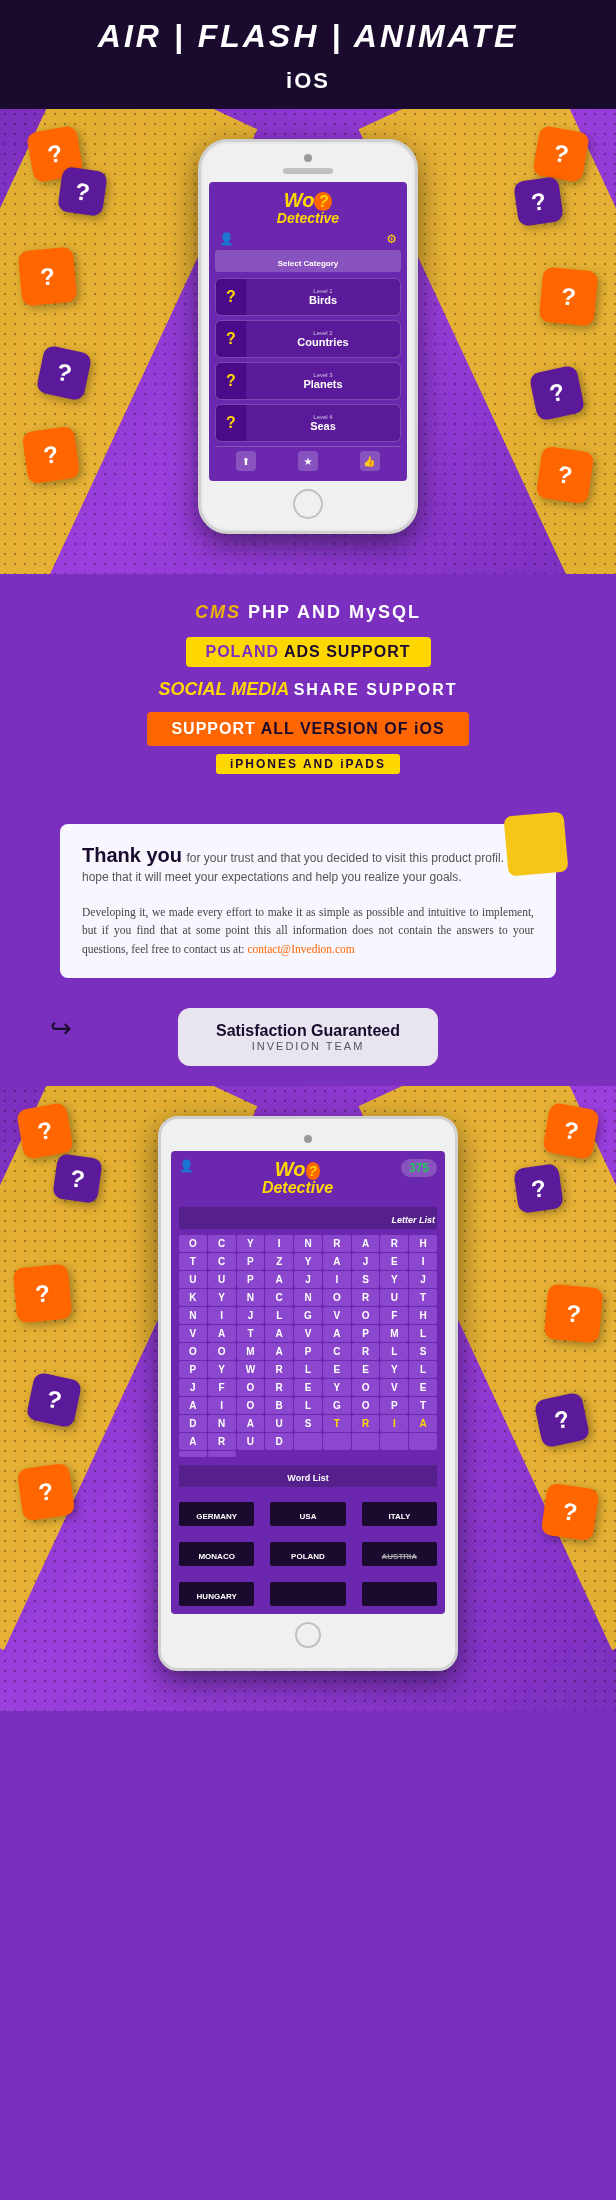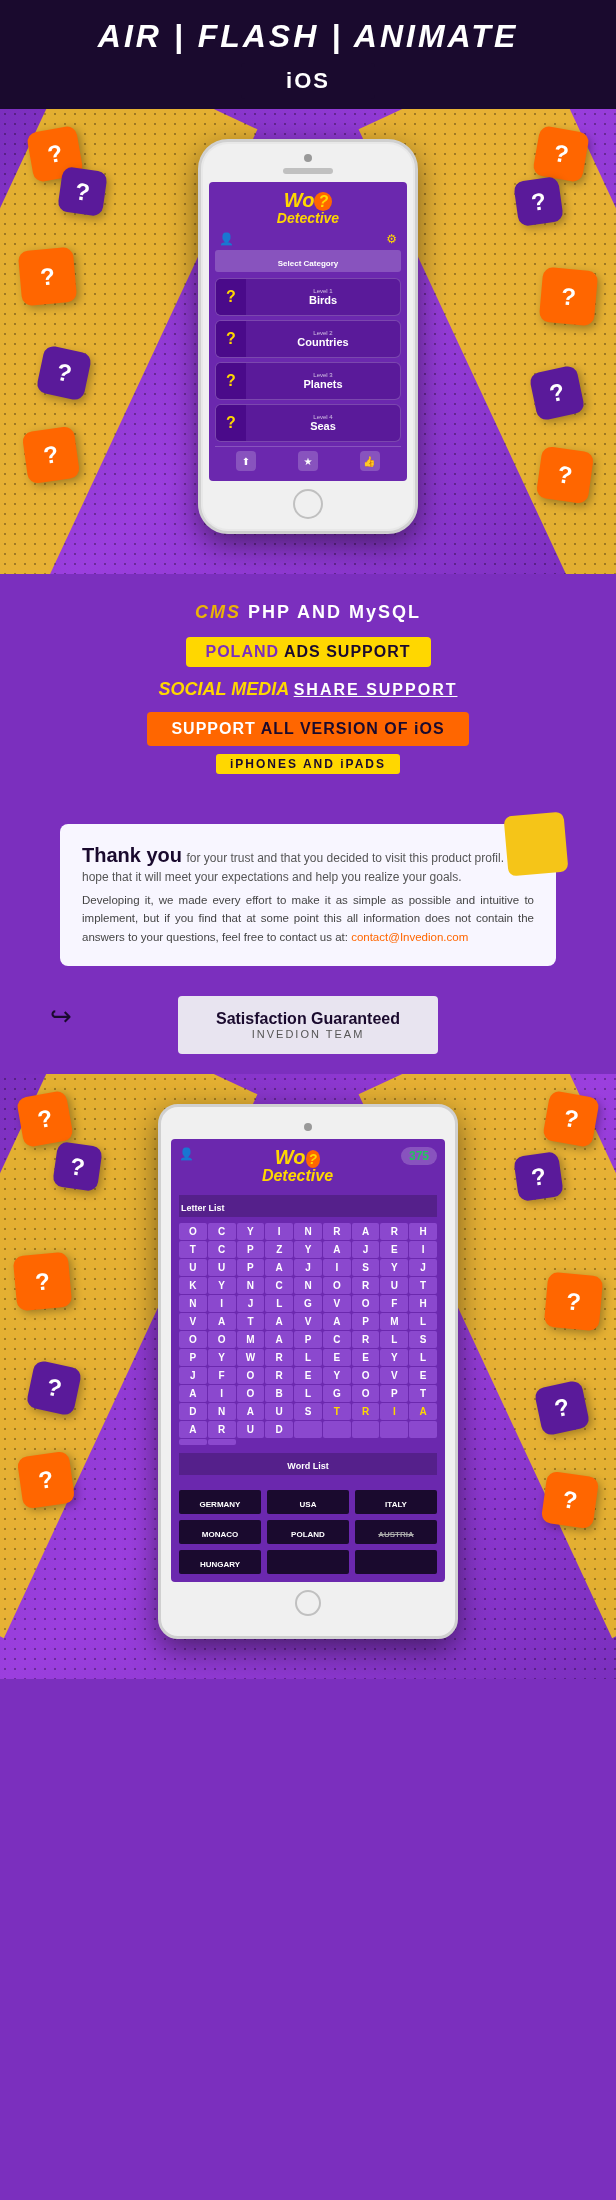--- a/index.html
+++ b/index.html
@@ -285,22 +285,23 @@
     }
     .info-text-small {
       font-size: 12px;
       color: #555;
       display: inline;
     }
     .info-paragraph {
       font-size: 11.5px;
       color: #444;
       line-height: 1.6;
-      margin-top: 6px;
+      margin-top: 18px;
       text-align: justify;
+      font-family: Liberation Serif, serif;
     }
     .info-email {
       color: #FF6600;
     }
     .info-gold-box {
       position: absolute;
       top: -10px;
       right: -10px;
       width: 60px;
       height: 60px;
@@ -310,21 +311,21 @@
     }
 
     
     .satisfaction-section {
       text-align: center;
       padding: 10px 30px 20px;
       position: relative;
     }
     .satisfaction-box {
       background: #e8e4f0;
-      border-radius: 4px;
+      border-radius: 12px;
       padding: 14px 20px;
       display: inline-block;
       min-width: 260px;
     }
     .satisfaction-title {
       font-size: 16px;
       font-weight: 700;
       color: #1a0a2e;
     }
     .satisfaction-sub {
@@ -383,23 +384,24 @@
       background: rgba(255,255,255,0.2);
       border-radius: 10px;
       padding: 2px 8px;
       color: #22c55e;
       font-size: 12px;
       font-weight: bold;
       display: inline-block;
     }
     .letter-list-title {
       background: rgba(0,0,0,0.2);
-      text-align: left;
+      text-align: right;
       padding: 2px;
       margin-bottom: 6px;
+      font-style: italic;
     }
     .letter-list-title span {
       color: white;
       font-size: 9px;
       font-weight: bold;
     }
     .letter-grid {
       display: grid;
       grid-template-columns: repeat(9, 1fr);
       gap: 1px;
@@ -425,21 +427,21 @@
       margin-bottom: 15px;
     }
     .word-list-title span {
       color: white;
       font-size: 9px;
       font-weight: bold;
     }
     .word-list-grid {
       display: grid;
       grid-template-columns: repeat(3, 1fr);
-      gap: 6px;
+      gap: 16px;
     }
     .word-item {
       background: #1a0a2e;
       text-align: center;
       padding: 3px 2px;
       border-radius: 2px;
     }
     .word-item span {
       color: white;
       font-size: 8px;
@@ -564,21 +566,21 @@
   </div>
   <div class="feature-badge">
     <span class="badge-text">
       <span class="badge-highlight">POLAND</span>
       <span> ADS SUPPORT</span>
     </span>
   </div>
   <br>
   <div style="margin: 6px 0;">
     <span style="color:#FFD700; font-weight:900; font-style:italic; font-size:18px;">SOCIAL MEDIA</span>
-    <span style="color:white; font-weight:bold; font-size:16px; letter-spacing:2px;text-decoration:underline;"> SHARE SUPPORT</span>
+    <span style="color:white; font-weight:bold; font-size:16px; letter-spacing:2px;"> SHARE SUPPORT</span>
   </div>
   <div class="feature-ios-box">
     <span class="feature-ios-text">
       <span>SUPPORT</span>
       <span class="ios-highlight"> ALL VERSION OF iOS</span>
     </span>
   </div>
   <br>
   <div class="devices-line">iPHONES AND iPADS</div>
 </div>

